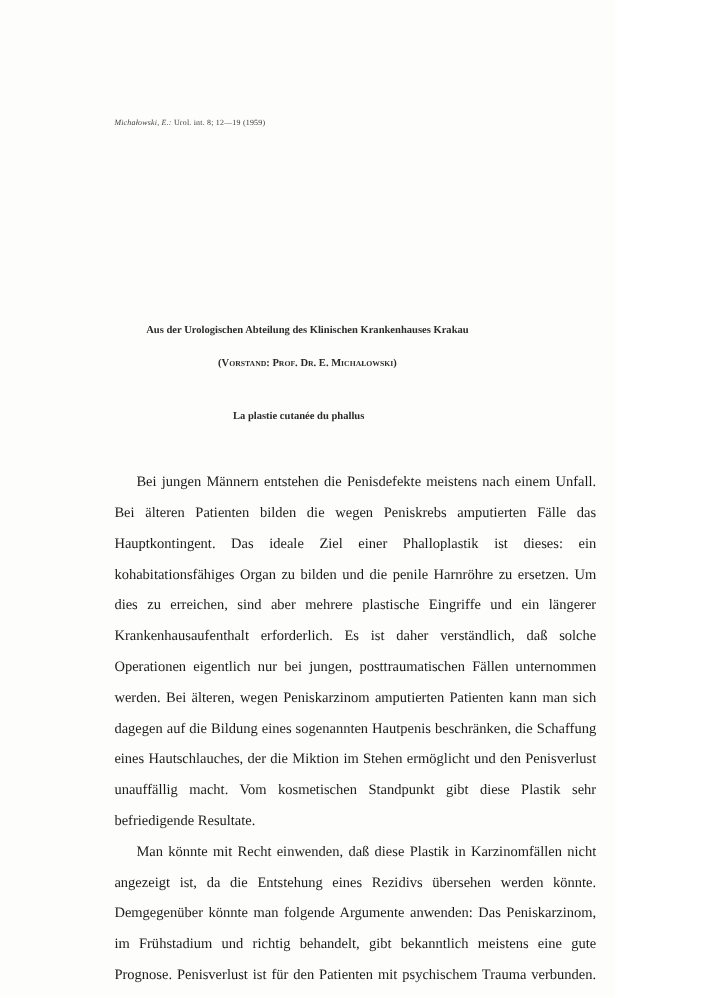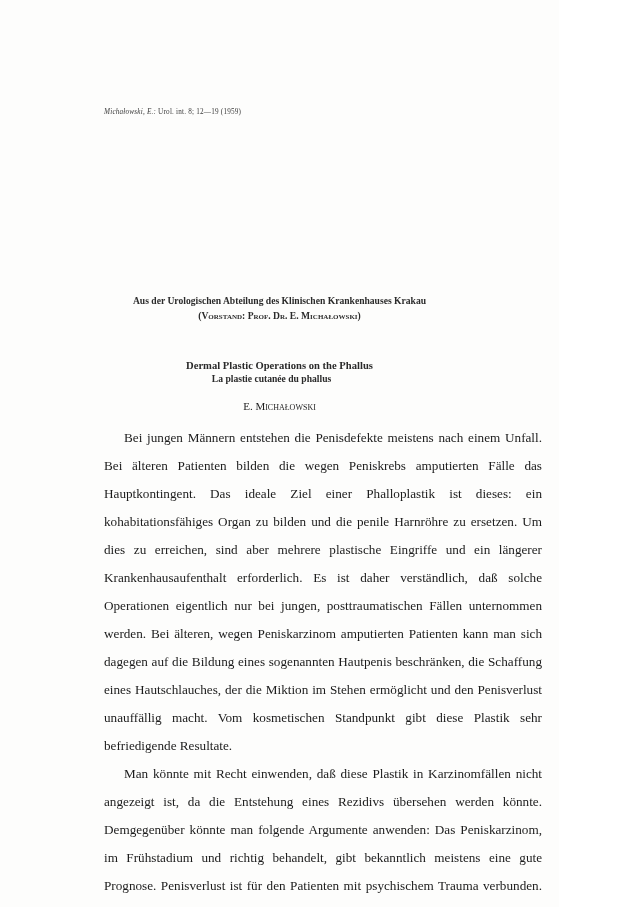--- a/index.html
+++ b/index.html
@@ -40,21 +40,21 @@
     right: 0;
     top: 294px;
     text-align: center;
     font-size: 9.6px;
     line-height: 1.5;
     color: #2b2b2b;
     font-weight: bold;
   }
   .affiliation .line2 {
     display: block;
-    margin-top: 1px;
+    margin-top: 16px;
   }
   .smallcaps {
     font-variant: small-caps;
   }
   .title-main {
     position: absolute;
     left: 0;
     right: 0;
     top: 337px;
     text-align: center;
@@ -118,23 +118,21 @@
   <div class="running-head">
     <span>Michałowski, E.:</span>
     <span class="rh-roman">Urol. int. 8; 12—19 (1959)</span>
   </div>
 
   <div class="affiliation">
     <span>Aus der Urologischen Abteilung des Klinischen Krankenhauses Krakau</span>
     <span class="line2 smallcaps">(Vorstand: Prof. Dr. E. Michałowski)</span>
   </div>
 
-  <div class="title-en">Dermal Plastic Operations on the Phallus</div>
   <div class="title-fr">La plastie cutanée du phallus</div>
 
-  <div class="author smallcaps">E. Michałowski</div>
 
   <div class="body-text">
     <p>Bei jungen Männern entstehen die Penisdefekte meistens nach einem Unfall. Bei älteren Patienten bilden die wegen Peniskrebs amputierten Fälle das Hauptkontingent. Das ideale Ziel einer Phalloplastik ist dieses: ein kohabitationsfähiges Organ zu bilden und die penile Harnröhre zu ersetzen. Um dies zu erreichen, sind aber mehrere plastische Eingriffe und ein längerer Krankenhausaufenthalt erforderlich. Es ist daher verständlich, daß solche Operationen eigentlich nur bei jungen, posttraumatischen Fällen unternommen werden. Bei älteren, wegen Peniskarzinom amputierten Patienten kann man sich dagegen auf die Bildung eines sogenannten Hautpenis beschränken, die Schaffung eines Hautschlauches, der die Miktion im Stehen ermöglicht und den Penisverlust unauffällig macht. Vom kosmetischen Standpunkt gibt diese Plastik sehr befriedigende Resultate.</p>
     <p>Man könnte mit Recht einwenden, daß diese Plastik in Karzinomfällen nicht angezeigt ist, da die Entstehung eines Rezidivs übersehen werden könnte. Demgegenüber könnte man folgende Argumente anwenden: Das Peniskarzinom, im Frühstadium und richtig behandelt, gibt bekanntlich meistens eine gute Prognose. Penisverlust ist für den Patienten mit psychischem Trauma verbunden. Die normale Miktion im Stehen ist erschwert. Mir ist sogar ein Fall bekannt, der sich nur unter der Bedingung operieren ließ, daß der plastische Ersatz sofort im Anschluß an die Amputation durchgeführt werde.</p>
   </div>
 
 </div>
 
 </body></html>

